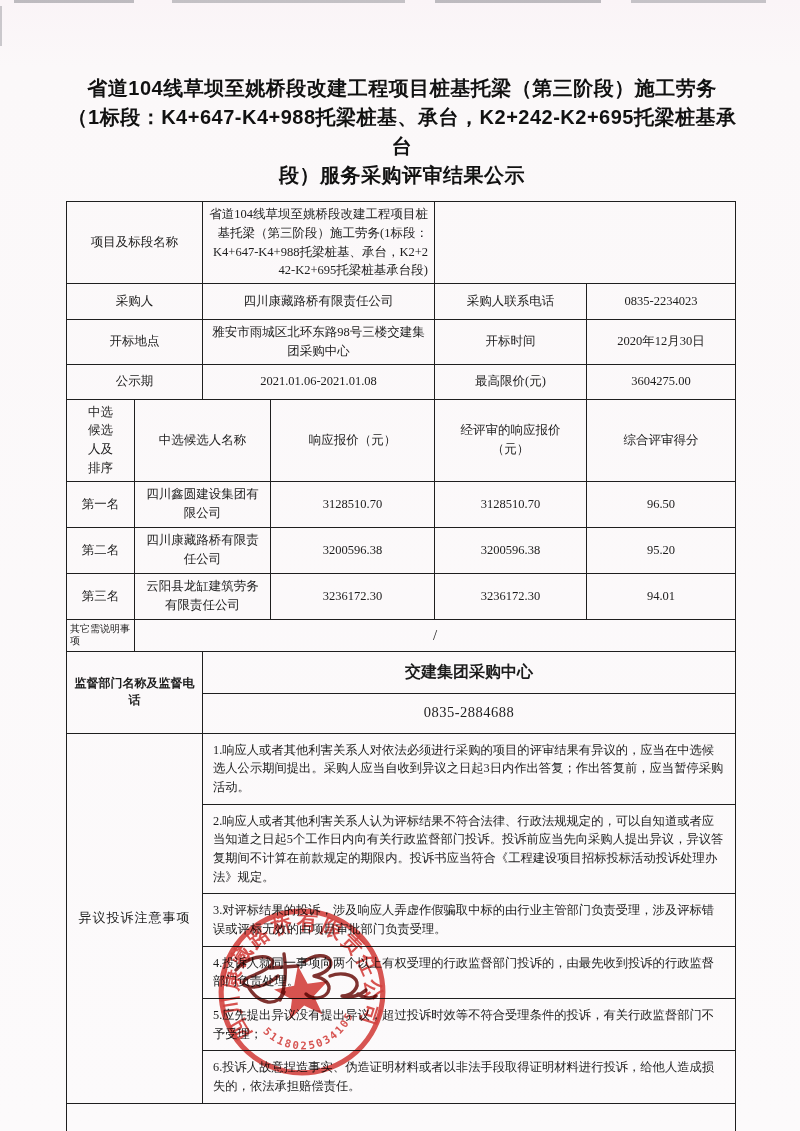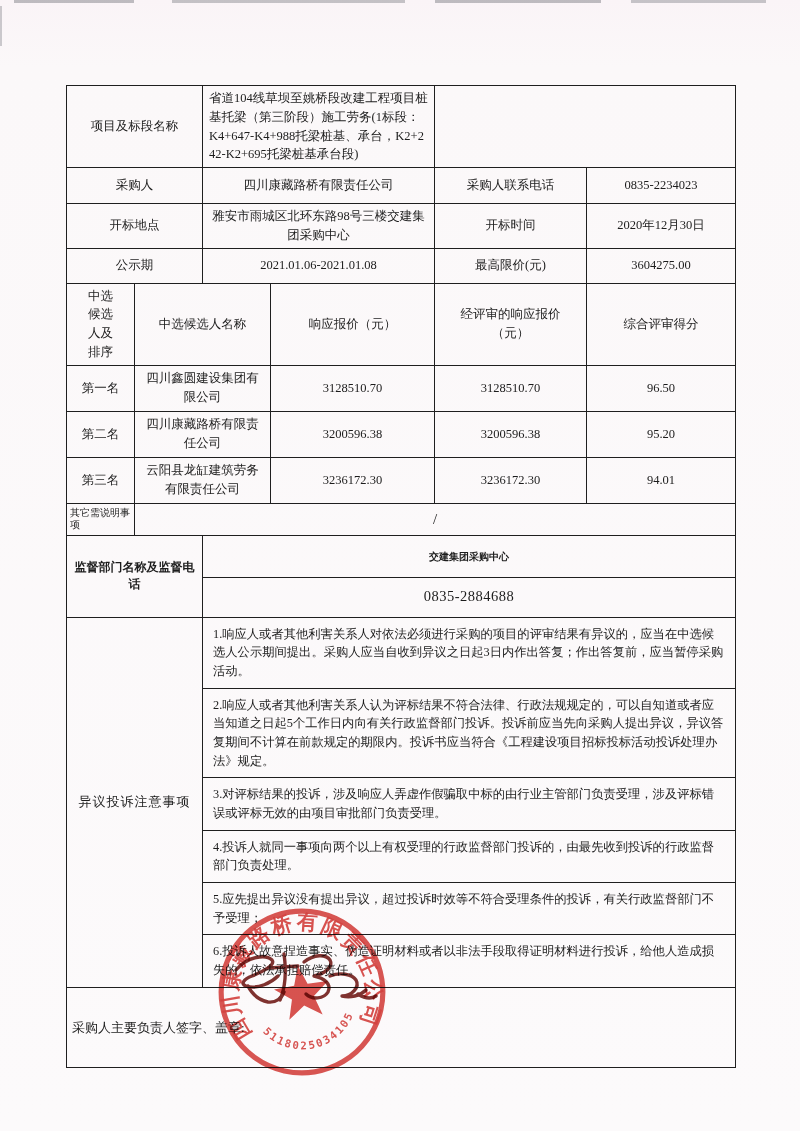--- a/index.html
+++ b/index.html
@@ -12,45 +12,50 @@
   .scan-top{position:absolute;top:0;left:14px;right:34px;height:3px;opacity:.55;
     background:linear-gradient(90deg,#8c8c92 0 16%,transparent 16% 21%,#97979c 21% 52%,transparent 52% 56%,#8c8c92 56% 78%,transparent 78% 82%,#9a9aa0 82% 100%);}
   .scan-left{position:absolute;left:0;top:6px;width:2px;height:40px;background:#9a9aa0;opacity:.5;}
   .doc{position:absolute;left:66px;top:74px;width:672px;}
   .title{font-family:"Liberation Sans","DejaVu Sans",sans-serif;font-weight:700;
     font-size:20px;line-height:1.45;text-align:center;color:#111;letter-spacing:.5px;}
   table{border-collapse:collapse;table-layout:fixed;width:669px;margin-top:11px;}
   td{border:1.5px solid #1f1f1f;font-size:12.5px;text-align:center;vertical-align:middle;
     padding:3px 6px;line-height:1.5;word-break:break-all;}
   td.lbl{padding:3px 20px;}
-  td.left{text-align:left;margin-top:15px;}
+  td.left{text-align:right;margin-top:15px;}
   .r1{height:44px;} .r2{height:36px;} .r3{height:44px;} .r4{height:35px;margin-top:11px;}
   .rhead{height:50px;} .rcand{height:46px;padding-left:8px;} .rother{height:32px;}
   .rsup1{height:42px;} .rsup2{height:40px;} .rsign{height:80px;}
   .sup-lbl{font-family:"Liberation Sans","DejaVu Sans",sans-serif;font-weight:700;font-size:12px;line-height:1.45;}
-  .sup-dept{font-family:"Liberation Sans","DejaVu Sans",sans-serif;font-weight:700;font-size:10px;margin-top:30px;}
+  .sup-dept{font-family:"Liberation Sans","DejaVu Sans",sans-serif;font-weight:700;font-size:16px;margin-top:30px;}
   .sup-phone{font-size:14.5px;letter-spacing:.5px;}
   .note{ text-align:left;padding:7px 10px;line-height:1.52;font-size:12.3px;}
   .obj-lbl{font-size:13px;letter-spacing:1px;padding:3px 8px;}
   .other-lbl{text-align:left;padding:2px 3px;font-size:10px;line-height:1.25;}
   .slash{font-size:15px;}
   .sign-cell{text-align:left;padding-left:5px;font-size:13px;}
   
   .seal{position:absolute;left:216px;top:906px;width:172px;height:172px;
     transform:rotate(-9deg);opacity:.92;mix-blend-mode:multiply;pointer-events:none;}
   .signature{position:absolute;left:228px;top:942px;width:155px;height:72px;
     opacity:.95;mix-blend-mode:multiply;pointer-events:none;}
 </style>
 </head>
 <body>
 
 <div class="scan-top"></div>
 <div class="scan-left"></div>
 
 <div class="doc">
+  <div class="title">
+    <div>省道104线草坝至姚桥段改建工程项目桩基托梁（第三阶段）施工劳务</div>
+    <div>（1标段：K4+647-K4+988托梁桩基、承台，K2+242-K2+695托梁桩基承台</div>
+    <div>段）服务采购评审结果公示</div>
+  </div>
 
   <table>
     <colgroup>
       <col style="width:68px">
         <col style="width:68px">
         <col style="width:68px">
       <col style="width:164px">
         <col style="width:152px">
         <col style="width:149px">
     </colgroup>

